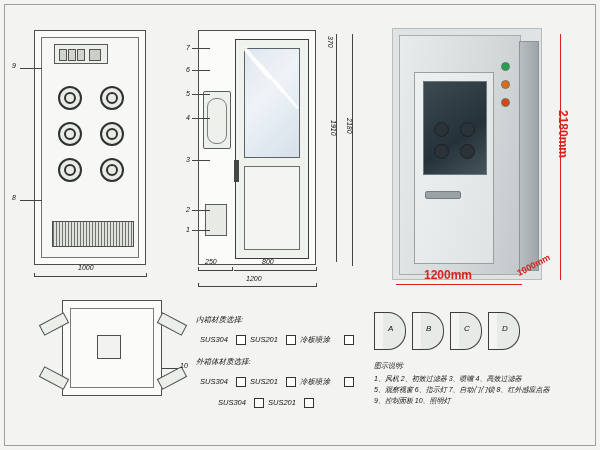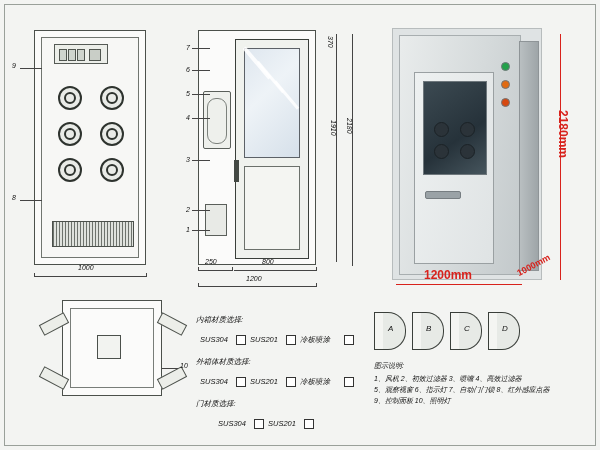--- a/index.html
+++ b/index.html
@@ -215,23 +215,20 @@
     </div>
     <div class="specrow">
       <span class="opt" style="left:4px;">SUS304</span>
       <span class="box" style="left:40px;"></span>
       <span class="opt" style="left:54px;">SUS201</span>
       <span class="box" style="left:90px;"></span>
       <span class="opt" style="left:104px;">冷板喷涂</span>
       <span class="box" style="left:148px;"></span>
     </div>
     <div class="specrow">
-      <span class="t">门材质选择:</span>
-    </div>
-    <div class="specrow">
       <span class="opt" style="left:22px;">SUS304</span>
       <span class="box" style="left:58px;"></span>
       <span class="opt" style="left:72px;">SUS201</span>
       <span class="box" style="left:108px;"></span>
     </div>
   </div>
 
   <div class="panel" id="swings">
     <div class="sw" style="left:0;">
       <div class="lf"></div>

